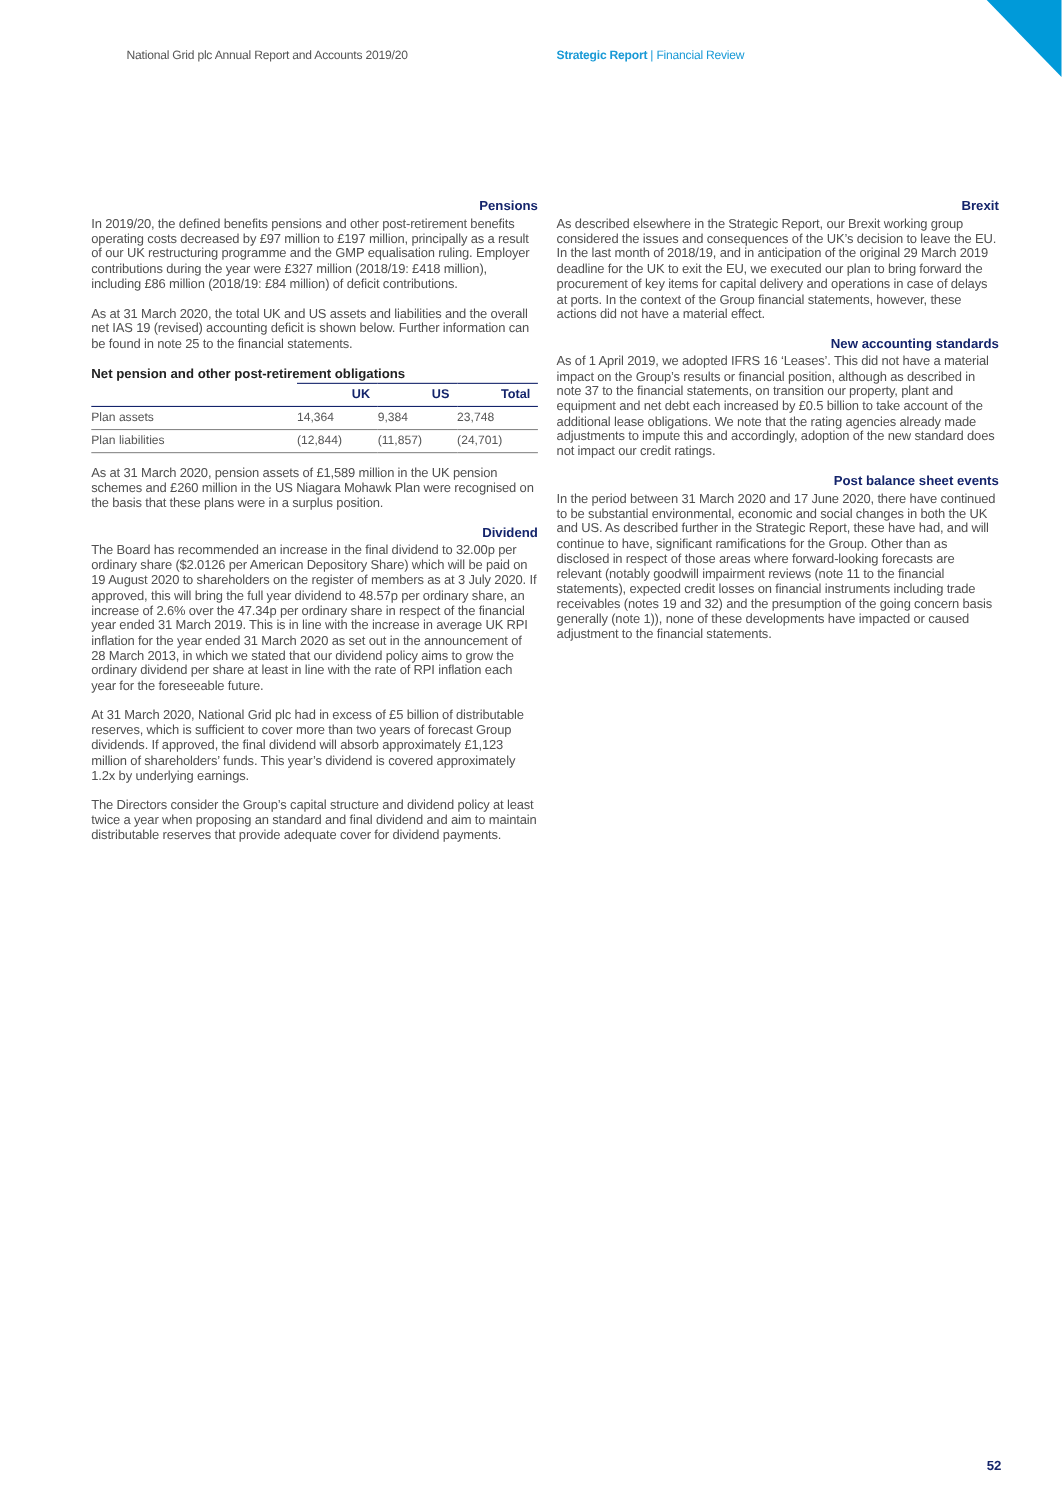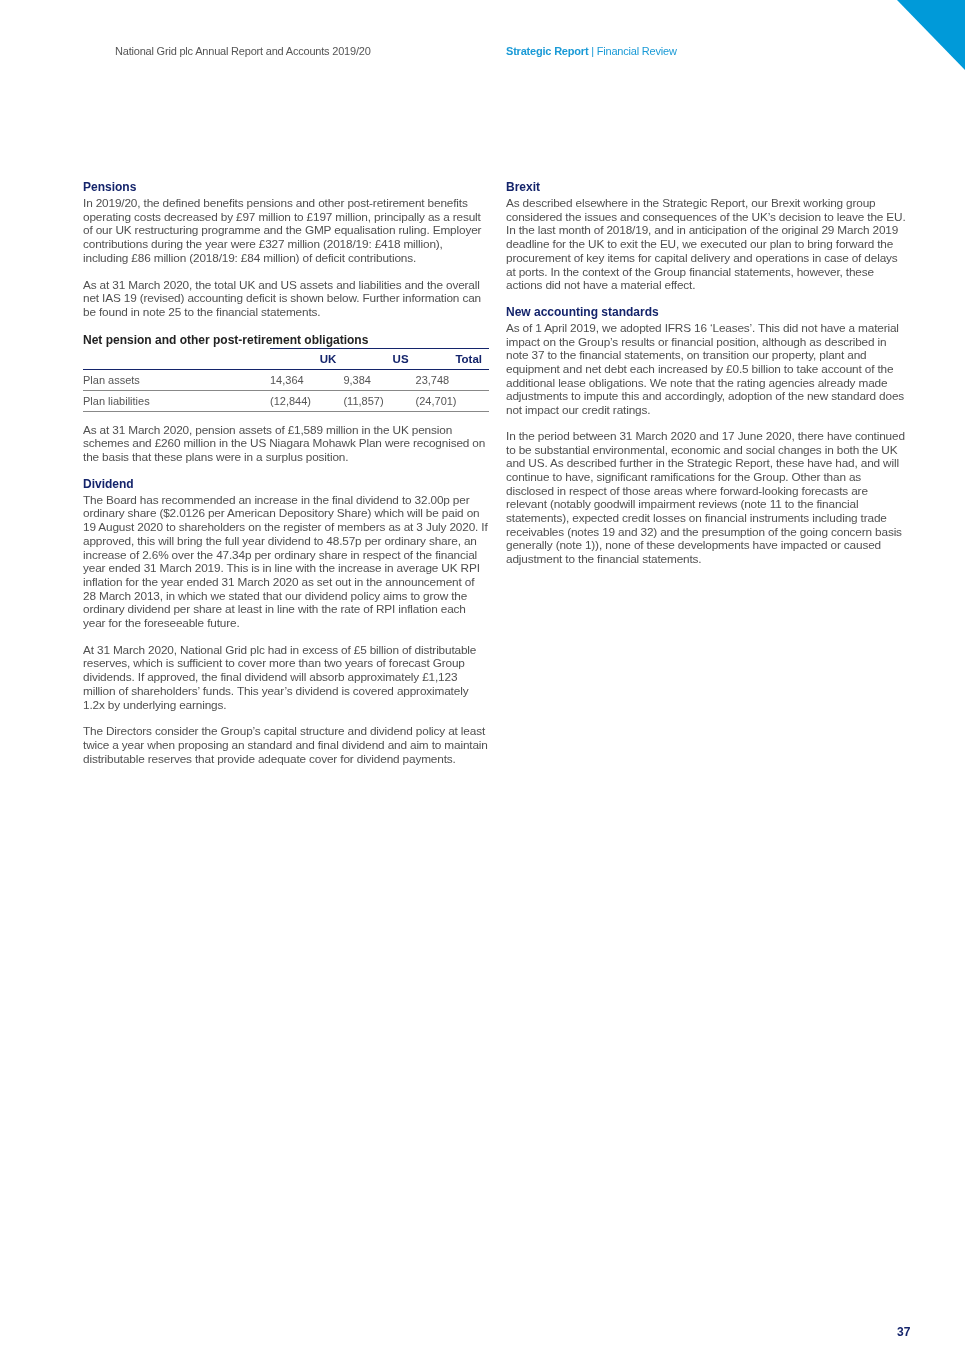--- a/index.html
+++ b/index.html
@@ -10,21 +10,21 @@
   .corner {
     position: absolute; top: 0; right: 0; width: 0; height: 0;
     border-top: 70px solid #009ad9; border-left: 68px solid transparent;
   }
   .running-head { position: absolute; top: 45px; left: 83px; font-size: 11px; color: #555; letter-spacing: -0.2px; margin-left: 32px; }
   .section-head { position: absolute; top: 45px; left: 506px; font-size: 11px; color: #1a9ad6; letter-spacing: -0.2px; }
   .section-head b { font-weight: bold; }
   .col { position: absolute; top: 180px; width: 406px; }
   .col-left { left: 83px; }
   .col-right { left: 506px; width: 402px; }
-  h3 { margin: 0 0 2px 0; font-size: 12px; font-weight: bold; color: #14246b; line-height: 15px; }
+  h3 { margin: 0 0 2px 0; font-size: 12px; font-weight: bold; color: #14246b; line-height: 15px; text-align: right; }
   p { margin: 0; font-size: 11.8px; line-height: 13.7px; color: #505050; letter-spacing: -0.15px; }
   .gap { height: 13px; }
   .gap-s { height: 12px; }
   .table-title { margin: 13px 0 0 0; font-size: 12px; font-weight: bold; color: #222; line-height: 15px; }
   table { border-collapse: collapse; width: 406px; font-size: 11px; }
   th { font-weight: bold; color: #14246b; text-align: right; height: 20px; padding: 0 7px 0 0; border-top: 1.5px solid #14246b; border-bottom: 1.5px solid #14246b; font-size: 11.5px; }
   th.blank { border-top: none; }
   td { color: #555; height: 20px; padding: 0 7px 0 0; text-align: left; border-bottom: 1px solid #888; }
   td.lbl { text-align: left; padding-left: 0; }
   tr.last td { border-bottom: 2px solid #14246b; }
@@ -81,16 +81,17 @@
   <p>The Directors consider the Group’s capital structure and dividend policy at least twice a year when proposing an standard and final dividend and aim to maintain distributable reserves that provide adequate cover for dividend payments.</p>
 </div>
 
 <div class="col col-right">
   <h3>Brexit</h3>
   <p>As described elsewhere in the Strategic Report, our Brexit working group considered the issues and consequences of the UK’s decision to leave the EU. In the last month of 2018/19, and in anticipation of the original 29 March 2019 deadline for the UK to exit the EU, we executed our plan to bring forward the procurement of key items for capital delivery and operations in case of delays at ports. In the context of the Group financial statements, however, these actions did not have a material effect.</p>
   <div class="gap-s"></div>
   <h3>New accounting standards</h3>
   <p>As of 1 April 2019, we adopted IFRS 16 ‘Leases’. This did not have a material impact on the Group’s results or financial position, although as described in note 37 to the financial statements, on transition our property, plant and equipment and net debt each increased by £0.5 billion to take account of the additional lease obligations. We note that the rating agencies already made adjustments to impute this and accordingly, adoption of the new standard does not impact our credit ratings.</p>
   <div class="gap-s"></div>
+  <h3>Post balance sheet events</h3>
   <p>In the period between 31 March 2020 and 17 June 2020, there have continued to be substantial environmental, economic and social changes in both the UK and US. As described further in the Strategic Report, these have had, and will continue to have, significant ramifications for the Group. Other than as disclosed in respect of those areas where forward-looking forecasts are relevant (notably goodwill impairment reviews (note 11 to the financial statements), expected credit losses on financial instruments including trade receivables (notes 19 and 32) and the presumption of the going concern basis generally (note 1)), none of these developments have impacted or caused adjustment to the financial statements.</p>
 </div>
 
-<div class="page-num">37</div>
+<div class="page-num">52</div>
 
 </body></html>

